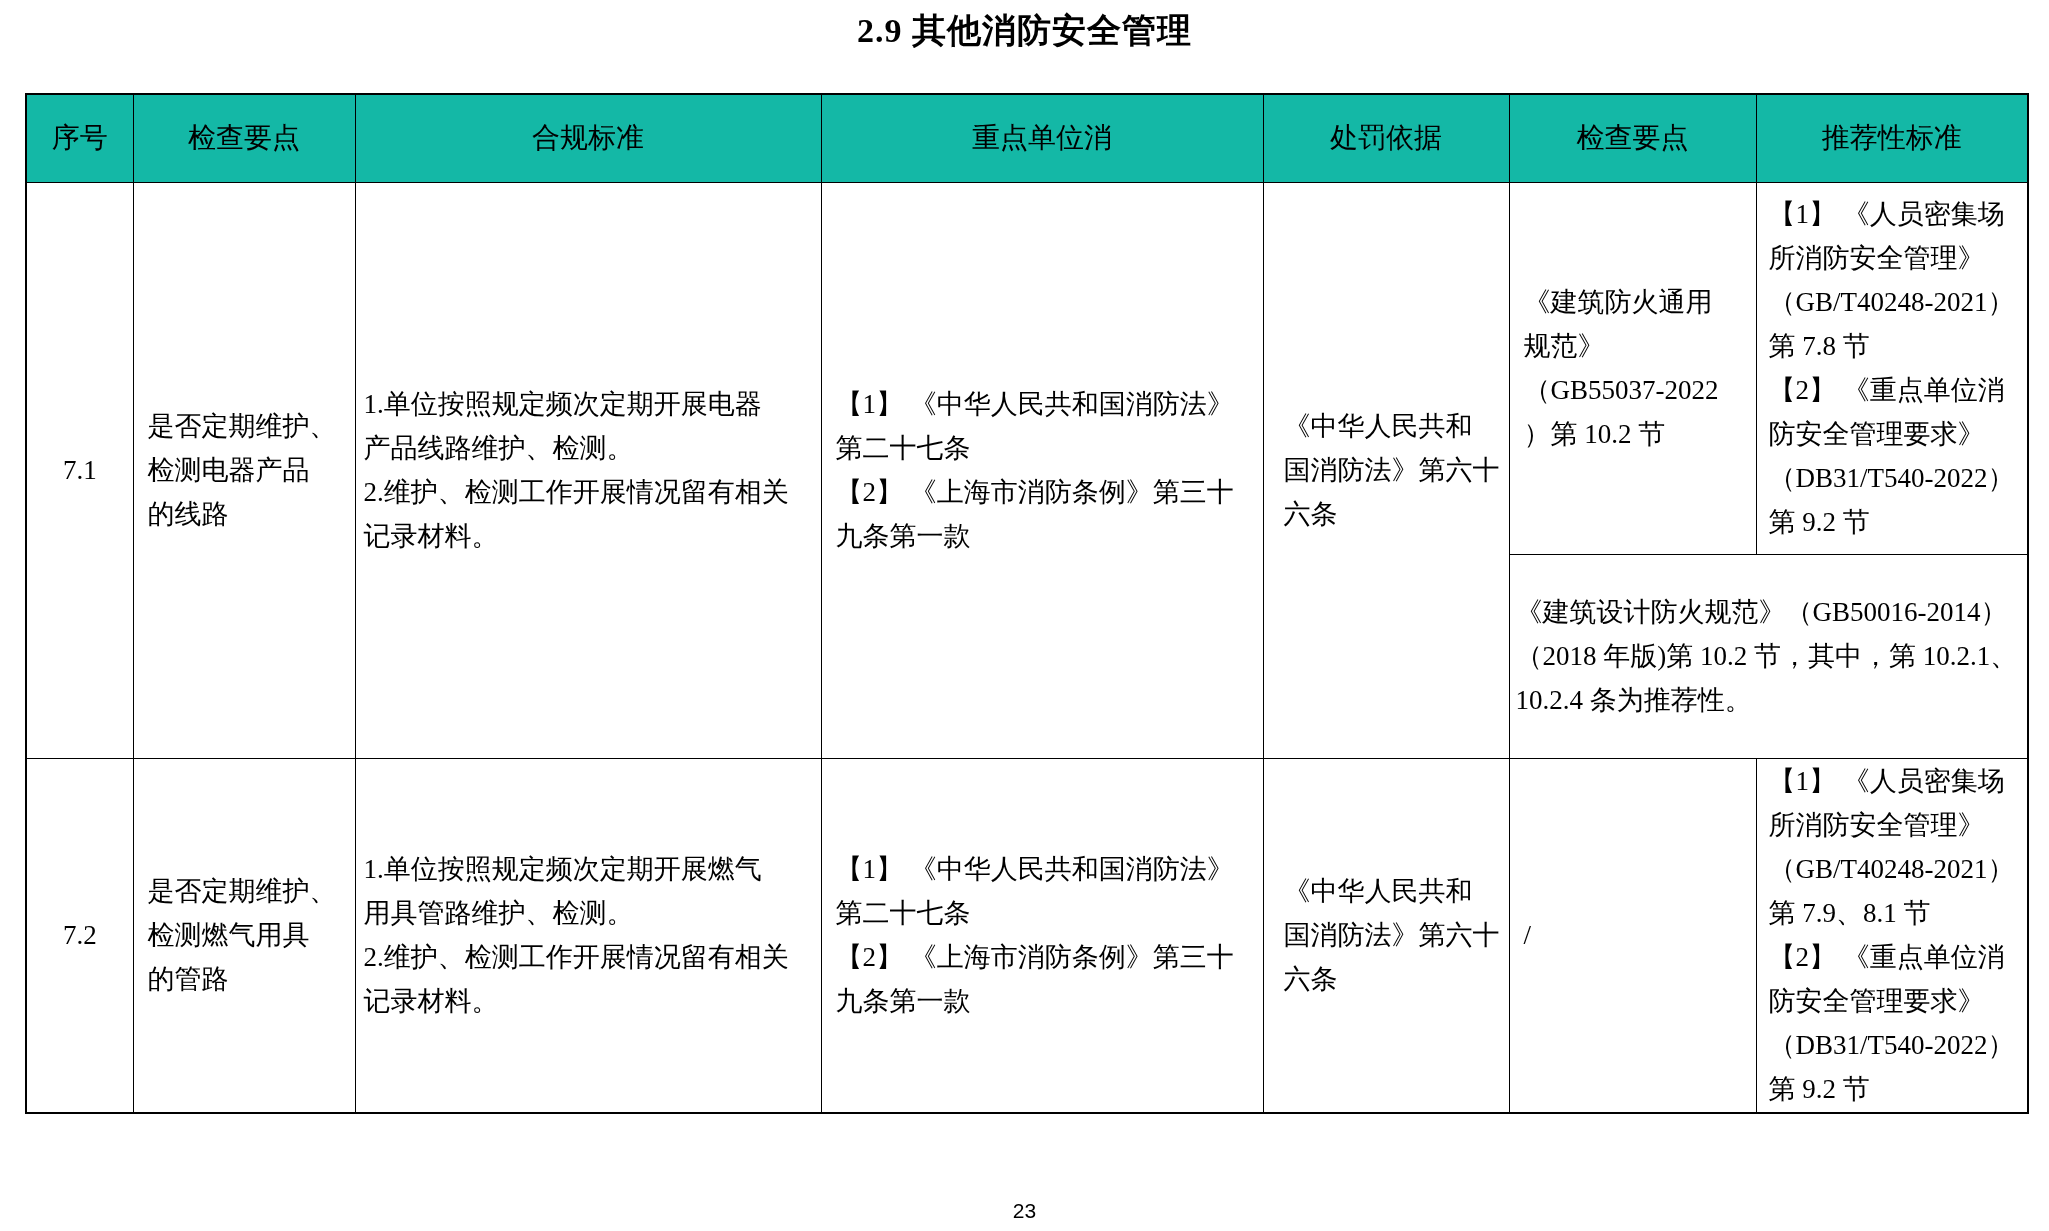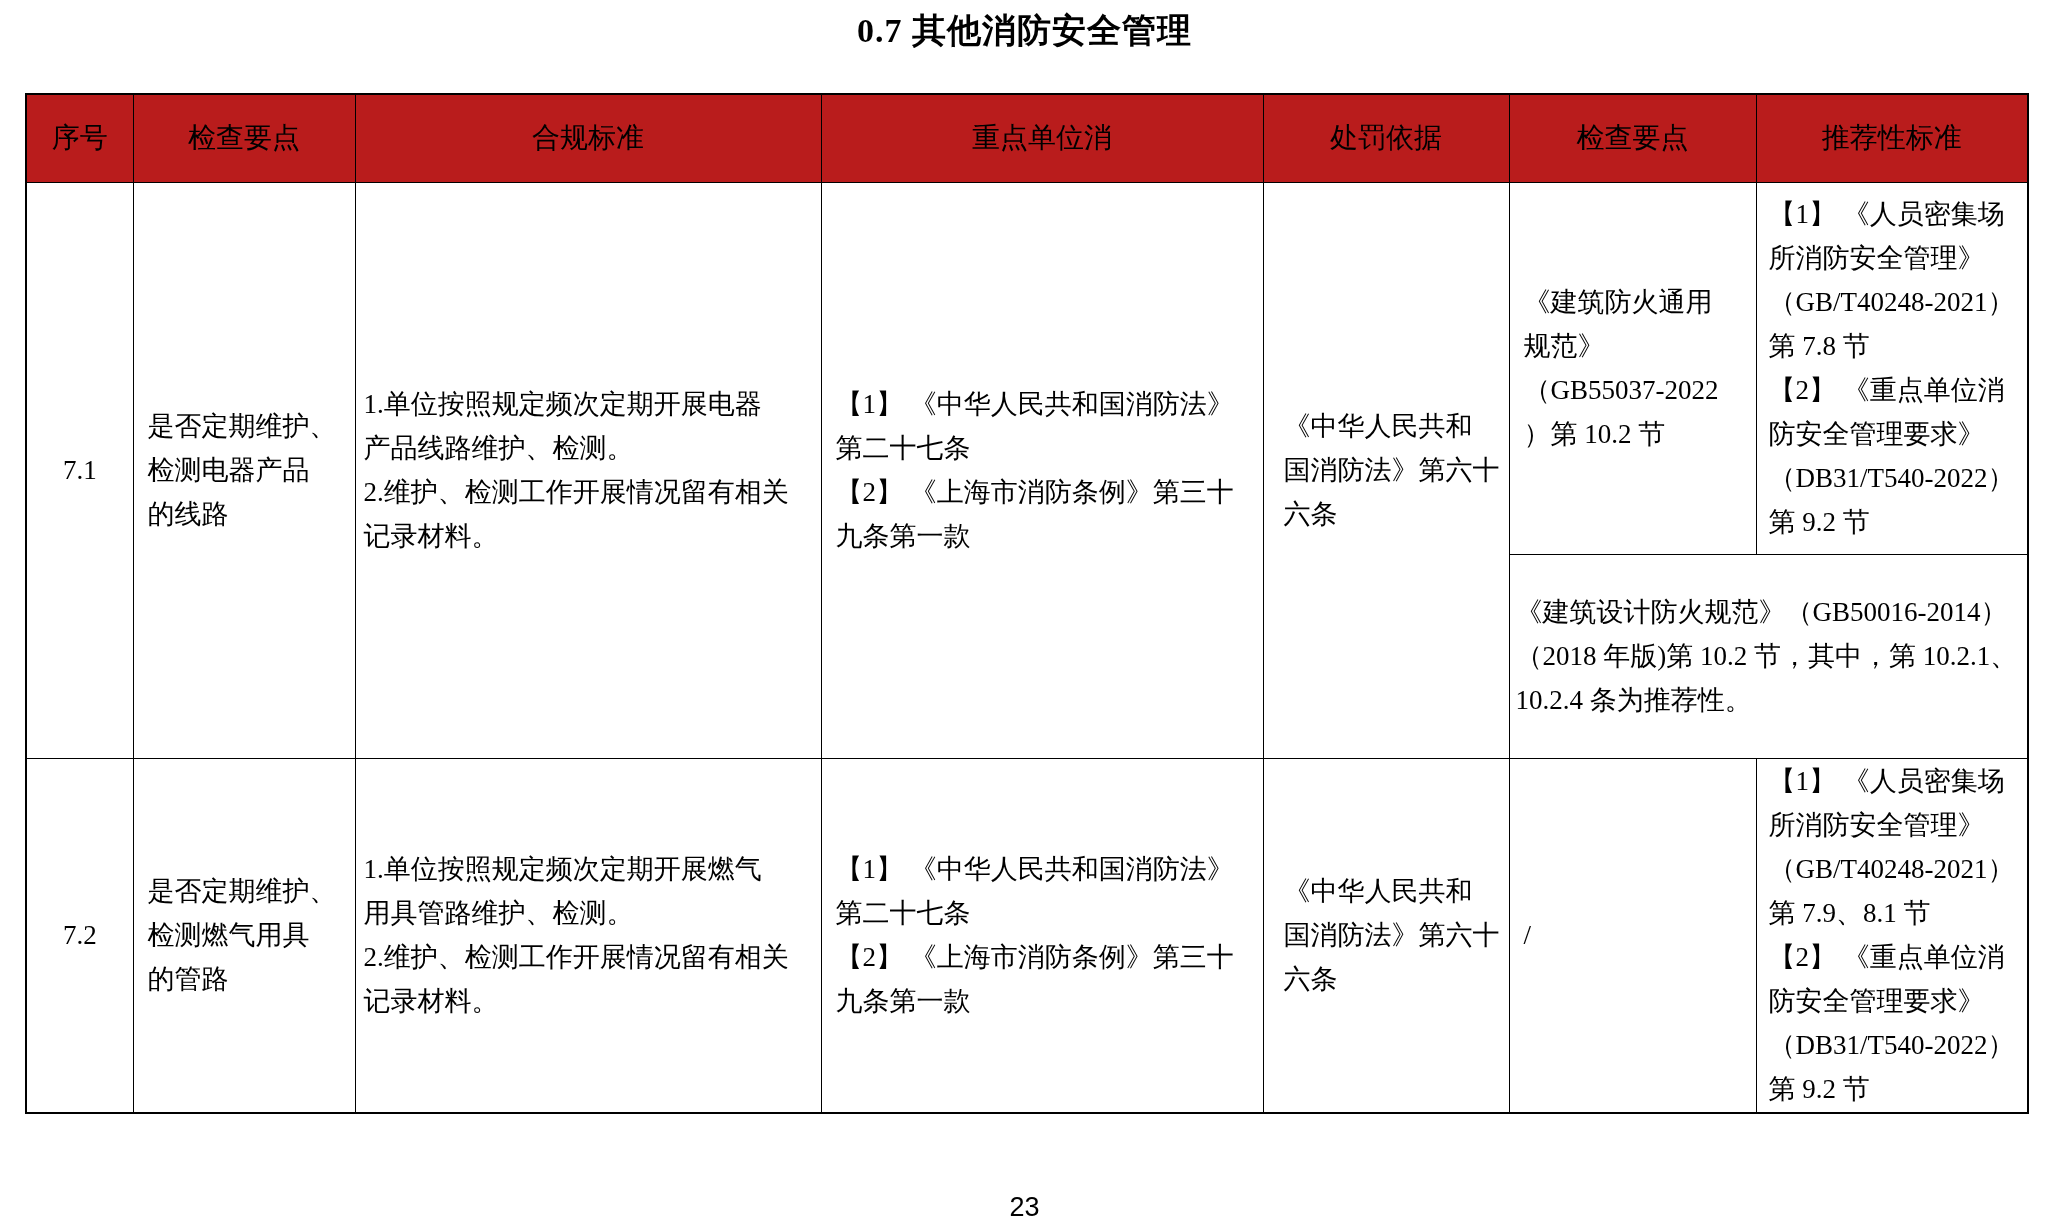--- a/index.html
+++ b/index.html
@@ -32,21 +32,21 @@
     border-collapse: collapse;
     table-layout: fixed;
     border: 2.5px solid #000000;
   }
   .reg-table th, .reg-table td {
     border: 1.5px solid #000000;
     vertical-align: middle;
     overflow: hidden;
   }
   .reg-table th {
-    background: #b91c1c;
+    background: #14b8a6;
     font-family: "Liberation Sans", "DejaVu Sans", sans-serif;
     font-size: 28px;
     font-weight: 500;
     text-align: center;
   }
   .reg-table td {
     font-size: 27px;
     line-height: 44px;
     white-space: pre-line;
     text-align: left;
@@ -64,29 +64,29 @@
   td.c-mand    { padding-left: 14px; padding-right: 4px; }
   td.c-rec     { padding-left: 12px; padding-right: 2px; }
   td.c-merged  { padding-left: 6px; padding-right: 4px; }
   .page-number {
     position: absolute;
     bottom: 8px;
     left: 0;
     width: 100%;
     text-align: center;
     font-family: "Liberation Sans", "DejaVu Sans", sans-serif;
-    font-size: 27px;
+    font-size: 21px;
   }
 </style>
 </head>
 <body>
 
 <div class="page">
 
-  <div class="doc-title">0.7 其他消防安全管理</div>
+  <div class="doc-title">2.9 其他消防安全管理</div>
 
   <table class="reg-table">
     <colgroup>
       <col style="width:107px">
       <col style="width:222px">
       <col style="width:466px">
       <col style="width:442px">
       <col style="width:246px">
       <col style="width:247px">
       <col style="width:272px">

